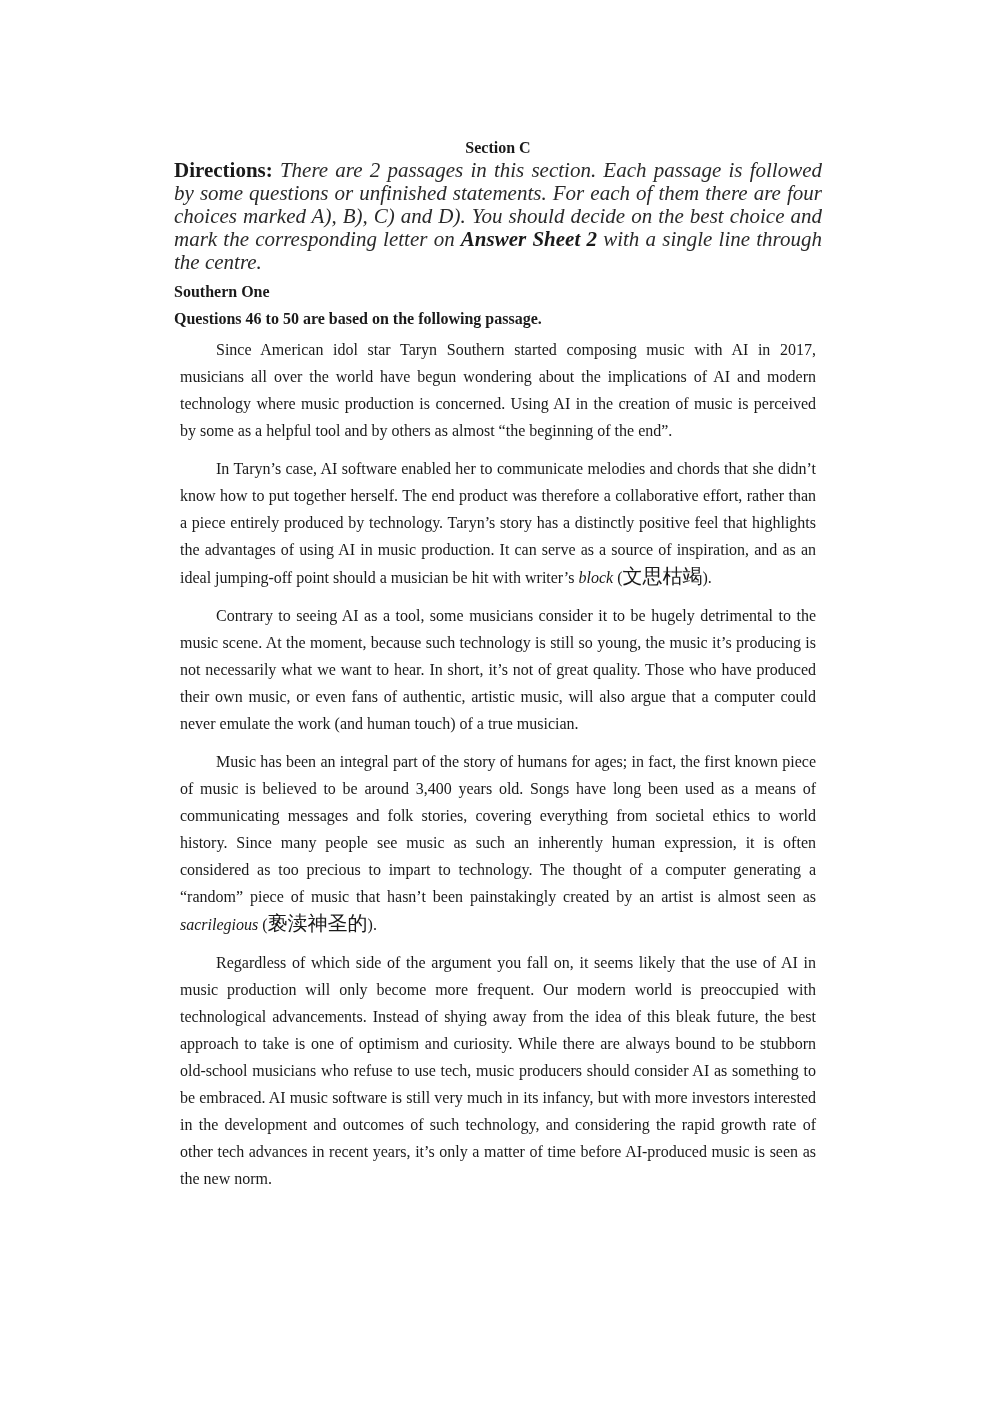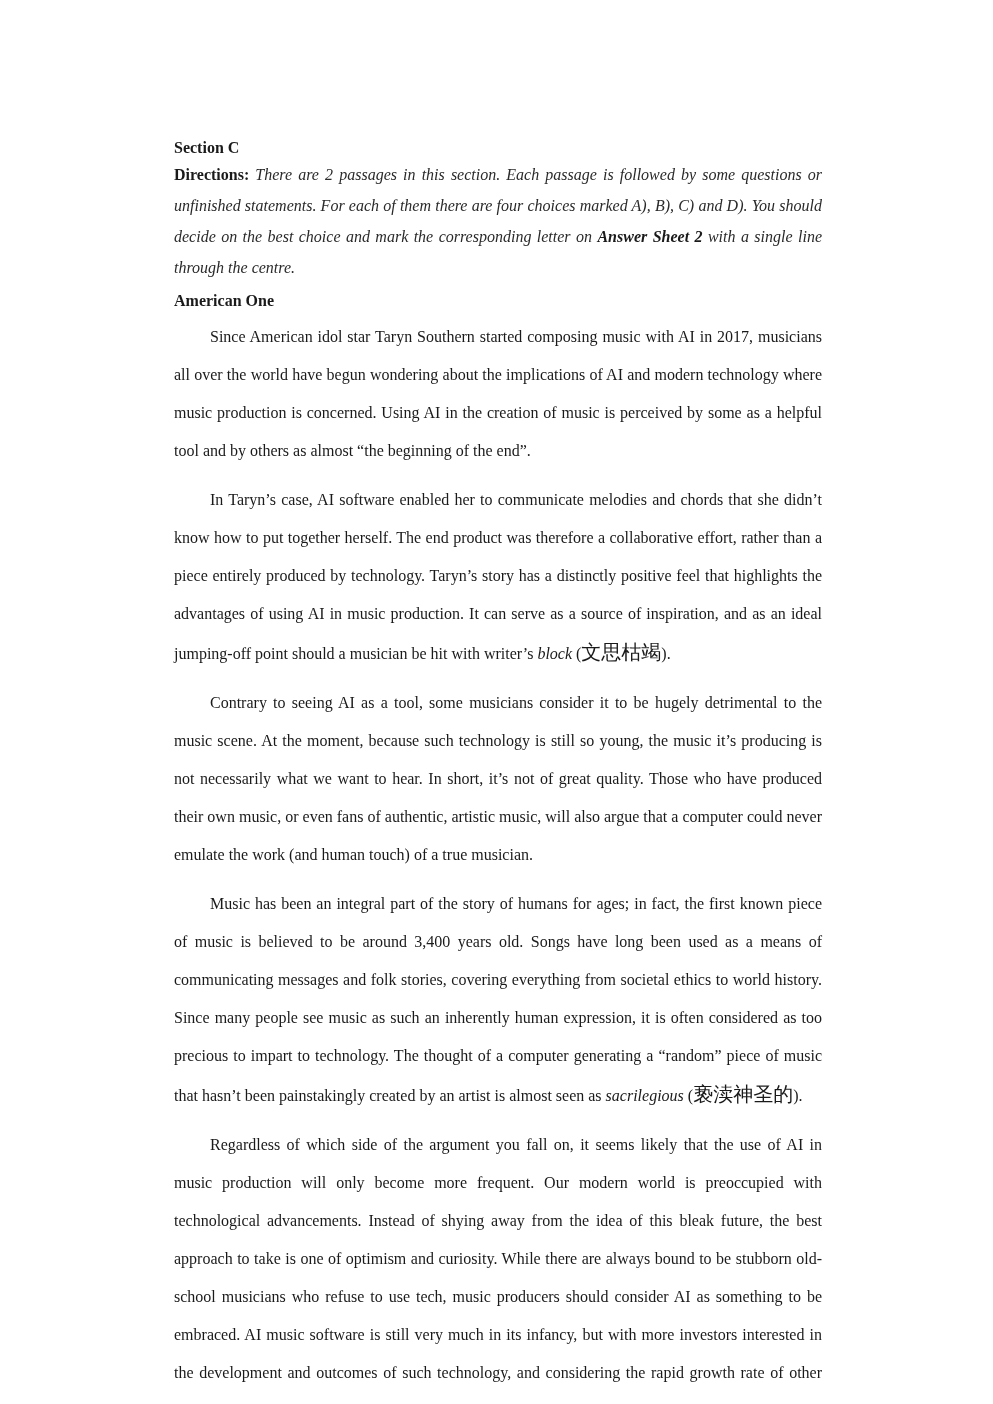--- a/index.html
+++ b/index.html
@@ -19,24 +19,25 @@
       position: absolute;
       left: 174px;
       top: 137px;
       width: 648px;
     }
     .section-title {
       font-weight: bold;
       font-size: 16px;
       line-height: 22px;
       margin: 0;
+      text-align: center;
     }
     .directions {
-      font-size: 16px;
-      line-height: 31px;
+      font-size: 21px;
+      line-height: 23px;
       text-align: justify;
       margin: 0;
     }
     .directions .label {
       font-weight: bold;
       font-style: normal;
     }
     .directions .body {
       font-style: italic;
       color: #2a2a2a;
@@ -52,24 +53,24 @@
       margin: 7px 0 0 0;
     }
     .questions-line {
       font-weight: bold;
       font-size: 16px;
       line-height: 22px;
       margin: 5px 0 0 0;
     }
     .paragraph {
       font-size: 16px;
-      line-height: 38px;
+      line-height: 27px;
       text-align: justify;
       text-indent: 36px;
-      margin: 0;
+      margin: 6px;
     }
     .paragraph + .paragraph {
       margin-top: 11px;
     }
     .para-wrap {
       margin-top: 6px;
     }
     .gloss {
       font-family: "DejaVu Serif", serif;
       font-size: 20px;
@@ -77,21 +78,22 @@
     em { }
   </style>
 </head>
 <body>
 
 <div class="page">
   <p class="section-title">Section C</p>
 
   <p class="directions"><span class="label">Directions:</span><span class="body"> There are 2 passages in this section. Each passage is followed by some questions or unfinished statements. For each of them there are four choices marked A), B), C) and D). You should decide on the best choice and mark the corresponding letter on </span><span class="strong">Answer Sheet 2</span><span class="body"> with a single line through the centre.</span></p>
 
-  <p class="passage-title">American One</p>
+  <p class="passage-title">Southern One</p>
+  <p class="questions-line">Questions 46 to 50 are based on the following passage.</p>
 
   <div class="para-wrap">
     <p class="paragraph">Since American idol star Taryn Southern started composing music with AI in 2017, musicians all over the world have begun wondering about the implications of AI and modern technology where music production is concerned. Using AI in the creation of music is perceived by some as a helpful tool and by others as almost “the beginning of the end”.</p>
 
     <p class="paragraph"><span>In Taryn’s case, AI software enabled her to communicate melodies and chords that she didn’t know how to put together herself. The end product was therefore a collaborative effort, rather than a piece entirely produced by technology. Taryn’s story has a distinctly positive feel that highlights the advantages of using AI in music production. It can serve as a source of inspiration, and as an ideal jumping-off point should a musician be hit with writer’s </span><em>block</em><span> (</span><span class="gloss">文思枯竭</span><span>).</span></p>
 
     <p class="paragraph">Contrary to seeing AI as a tool, some musicians consider it to be hugely detrimental to the music scene. At the moment, because such technology is still so young, the music it’s producing is not necessarily what we want to hear. In short, it’s not of great quality. Those who have produced their own music, or even fans of authentic, artistic music, will also argue that a computer could never emulate the work (and human touch) of a true musician.</p>
 
     <p class="paragraph"><span>Music has been an integral part of the story of humans for ages; in fact, the first known piece of music is believed to be around 3,400 years old. Songs have long been used as a means of communicating messages and folk stories, covering everything from societal ethics to world history. Since many people see music as such an inherently human expression, it is often considered as too precious to impart to technology. The thought of a computer generating a “random” piece of music that hasn’t been painstakingly created by an artist is almost seen as </span><em>sacrilegious</em><span> (</span><span class="gloss">亵渎神圣的</span><span>).</span></p>
 

